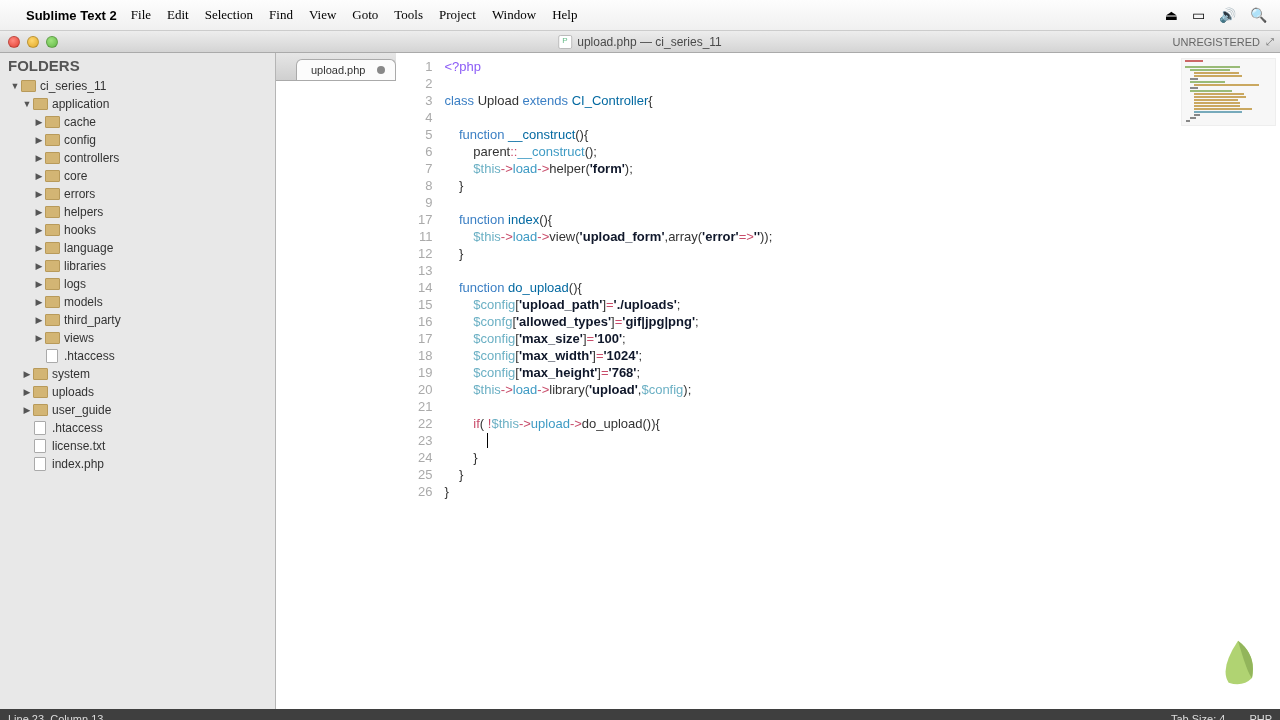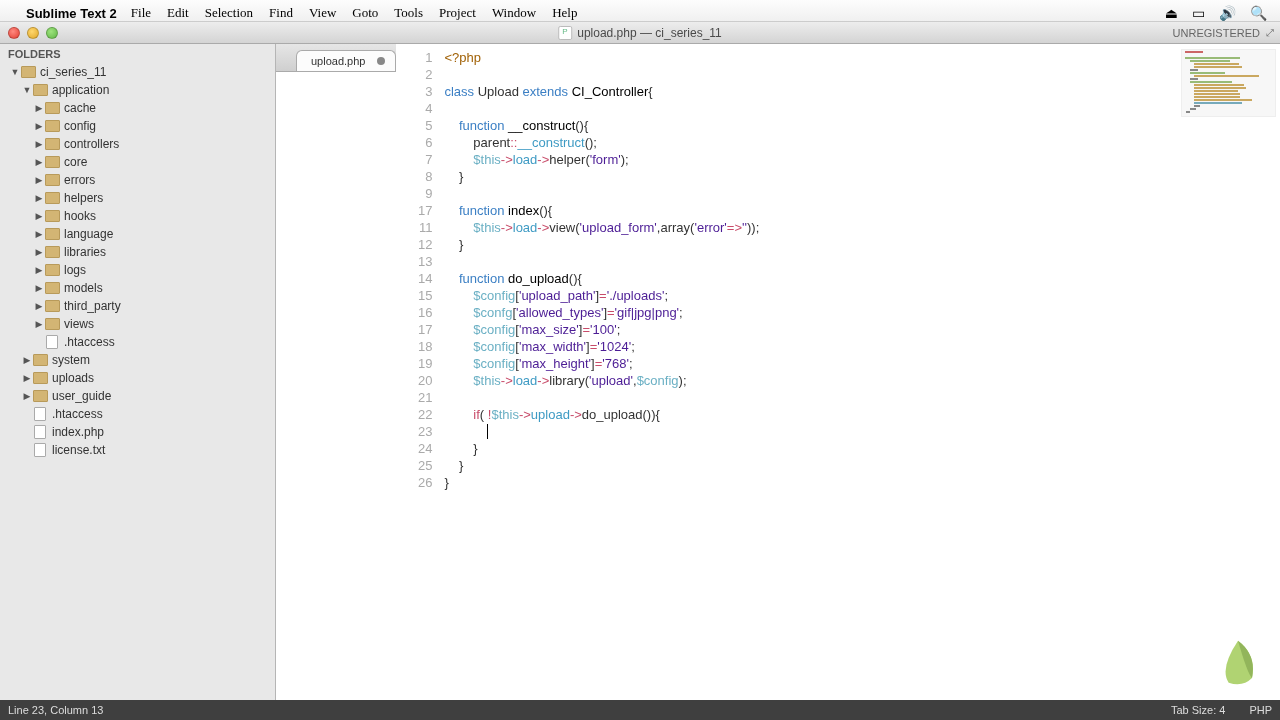--- a/index.html
+++ b/index.html
@@ -1,19 +1,19 @@
 <!DOCTYPE html>
 <html><head>
 <meta charset="utf-8">
 <style>
 * { margin: 0; padding: 0; box-sizing: border-box; font-family: "Lucida Grande", "Helvetica Neue", Arial, sans-serif; }
 body { width: 1280px; height: 720px; overflow: hidden; background: #fff; }
 
 
-.menubar { height: 22px; background: linear-gradient(#fdfdfd, #f0f0f0); border-bottom: 1px solid #ccc; display: flex; align-items: flex-end; padding: 0 12px; font-size: 13px; }
+.menubar { height: 31px; background: linear-gradient(#fdfdfd, #f0f0f0); border-bottom: 1px solid #ccc; display: flex; align-items: center; padding: 0 12px; font-size: 13px; }
 .menubar .apple { margin-right: 14px; }
 .menubar .appname { font-weight: bold; margin-right: 14px; }
 .menubar .menuitem { margin-right: 16px; cursor: default; font-family: Liberation Serif, serif; }
 .menubar .spacer { flex: 1; }
 .menubar .status-icon { margin-left: 14px; font-size: 14px; }
 
 
 .titlebar { height: 22px; background: linear-gradient(#ededed, #d4d4d4); border-bottom: 1px solid #aaa; display: flex; align-items: center; position: relative; }
 .trafficlights { display: flex; gap: 7px; margin-left: 8px; }
 .tl { width: 12px; height: 12px; border-radius: 50%; border: 0.5px solid rgba(0,0,0,0.2); }
@@ -24,21 +24,21 @@
 .titlebar .title-icon { width: 14px; height: 14px; background: #fff; border: 1px solid #bbb; border-radius: 2px; display: inline-block; position: relative; }
 .titlebar .title-icon::after { content: 'P'; position: absolute; font-size: 8px; left: 3px; top: 0; color: #6b8; }
 .titlebar .unreg { margin-left: auto; margin-right: 6px; font-size: 11px; color: #666; }
 .titlebar .expand { margin-right: 6px; font-size: 10px; color: #666; }
 
 
 .workspace { display: flex; height: 656px; }
 
 
 .sidebar { width: 276px; background: #e8e8e8; border-right: 1px solid #b5b5b5; overflow-y: auto; font-size: 12px; color: #333; }
-.sidebar .heading { font-size: 11px; font-weight: bold; color: #555; padding: 4px 8px 3px 8px; }
+.sidebar .heading { font-size: 15px; font-weight: bold; color: #555; padding: 4px 8px 3px 8px; }
 .tree-item { display: flex; align-items: center; padding: 2px 0; cursor: default; }
 .tree-item .disclosure { width: 10px; font-size: 9px; color: #555; text-align: center; }
 .tree-item .icon { width: 16px; height: 14px; margin-right: 4px; display: inline-flex; align-items: center; justify-content: center; }
 .folder-icon::before { content: ''; display: block; width: 13px; height: 10px; background: #d3b574; border-radius: 1px; border: 1px solid #b89a5a; }
 .file-icon::before { content: ''; display: block; width: 10px; height: 12px; background: #fff; border: 1px solid #aaa; border-radius: 1px; }
 .pad-0 { padding-left: 10px; }
 .pad-1 { padding-left: 22px; }
 .pad-2 { padding-left: 34px; }
 
 
@@ -50,26 +50,26 @@
 .editor-wrap { flex: 1; display: flex; flex-direction: row; background: #fff; }
 .editor { flex: 1; display: flex; font-family: "Menlo", "Consolas", monospace; font-size: 13px; line-height: 17px; position: relative; }
 .gutter { width: 44px; text-align: right; color: #aaa; padding: 5px 8px 0 0; background: #fff; user-select: none; }
 .gutter div { height: 17px; }
 .code { flex: 1; padding: 5px 0 0 4px; white-space: pre; color: #333; position: relative; }
 .code-line { height: 17px; }
 .minimap { position: absolute; top: 5px; right: 4px; width: 95px; height: 68px; background: #f7f7f7; border: 1px solid #eee; overflow: hidden; }
 .minimap-line { height: 2px; margin: 1px 3px; }
 
 
-.c-tag { color: #a16207; } 
+.c-tag { color: #8b5cf6; } 
 .c-kw { color: #c84c6a; } 
 .c-kw2 { color: #3b7fc4; } 
-.c-name { color: #000000; } 
+.c-name { color: #0369a1; } 
 .c-var { color: #6bb0c4; }
-.c-str { color: #4c1d95; }
+.c-str { color: #0f172a; font-weight: bold; }
 .c-fname { color: #3f9bc4; }
 
 
 .statusbar { height: 20px; background: #3f3f3f; color: #ddd; display: flex; align-items: center; font-size: 11px; padding: 0 8px; }
 .statusbar .spacer { flex: 1; }
 .statusbar .cell { margin-left: 24px; }
 
 
 .leaf { position: absolute; right: 18px; bottom: 28px; width: 48px; height: 56px; opacity: 0.85; }
 .leaf svg { width: 100%; height: 100%; }
@@ -214,26 +214,26 @@
           <span>user_guide</span>
         </div>
         <div class="tree-item pad-1">
           <span class="disclosure"></span>
           <span class="icon file-icon"></span>
           <span>.htaccess</span>
         </div>
         <div class="tree-item pad-1">
           <span class="disclosure"></span>
           <span class="icon file-icon"></span>
-          <span>index.php</span>
+          <span>license.txt</span>
         </div>
         <div class="tree-item pad-1">
           <span class="disclosure"></span>
           <span class="icon file-icon"></span>
-          <span>license.txt</span>
+          <span>index.php</span>
         </div>
       </div>
   </div>
 
   <div class="editor-wrap">
     <div class="tabbar">
       <div class="tab">
         <span>upload.php</span>
         <span class="dirty"></span>
       </div>

